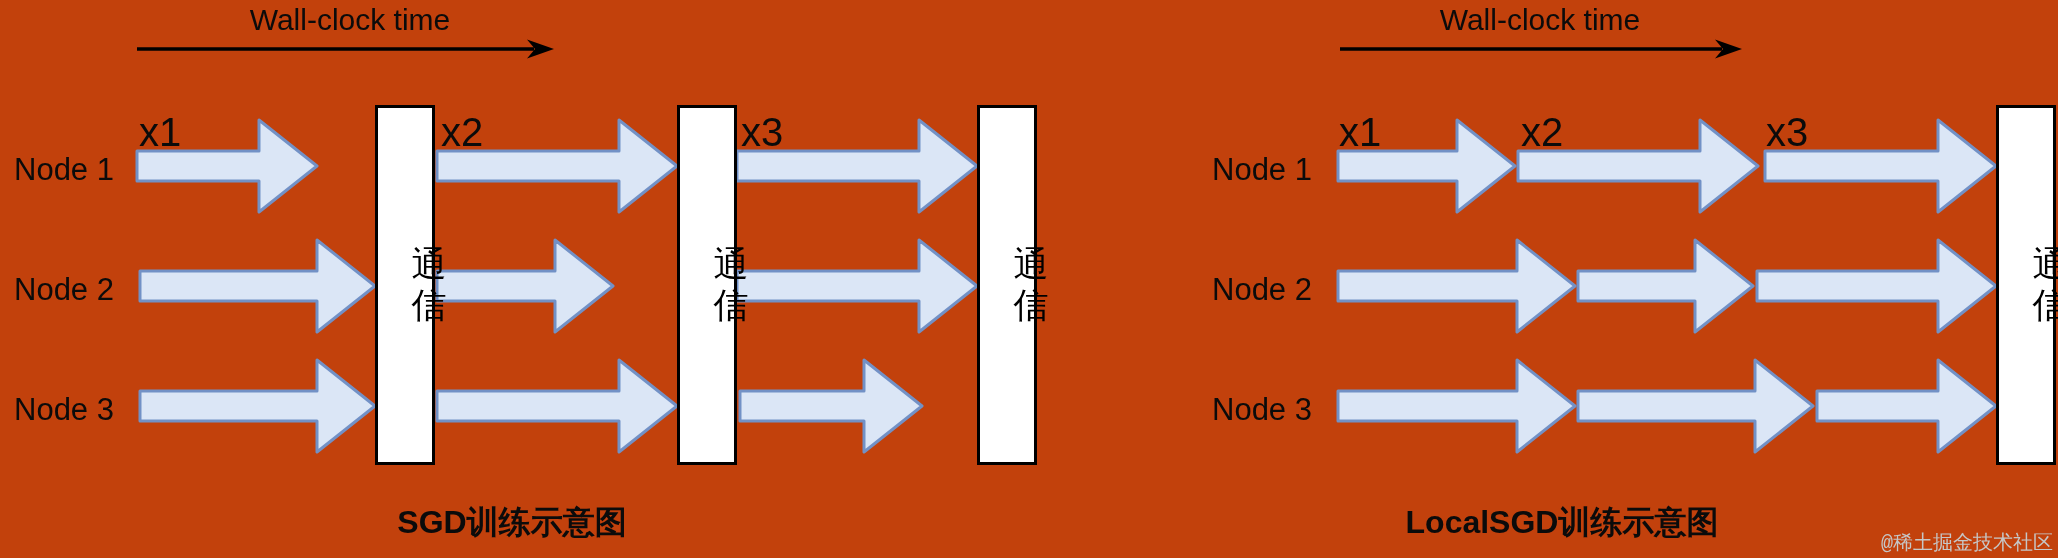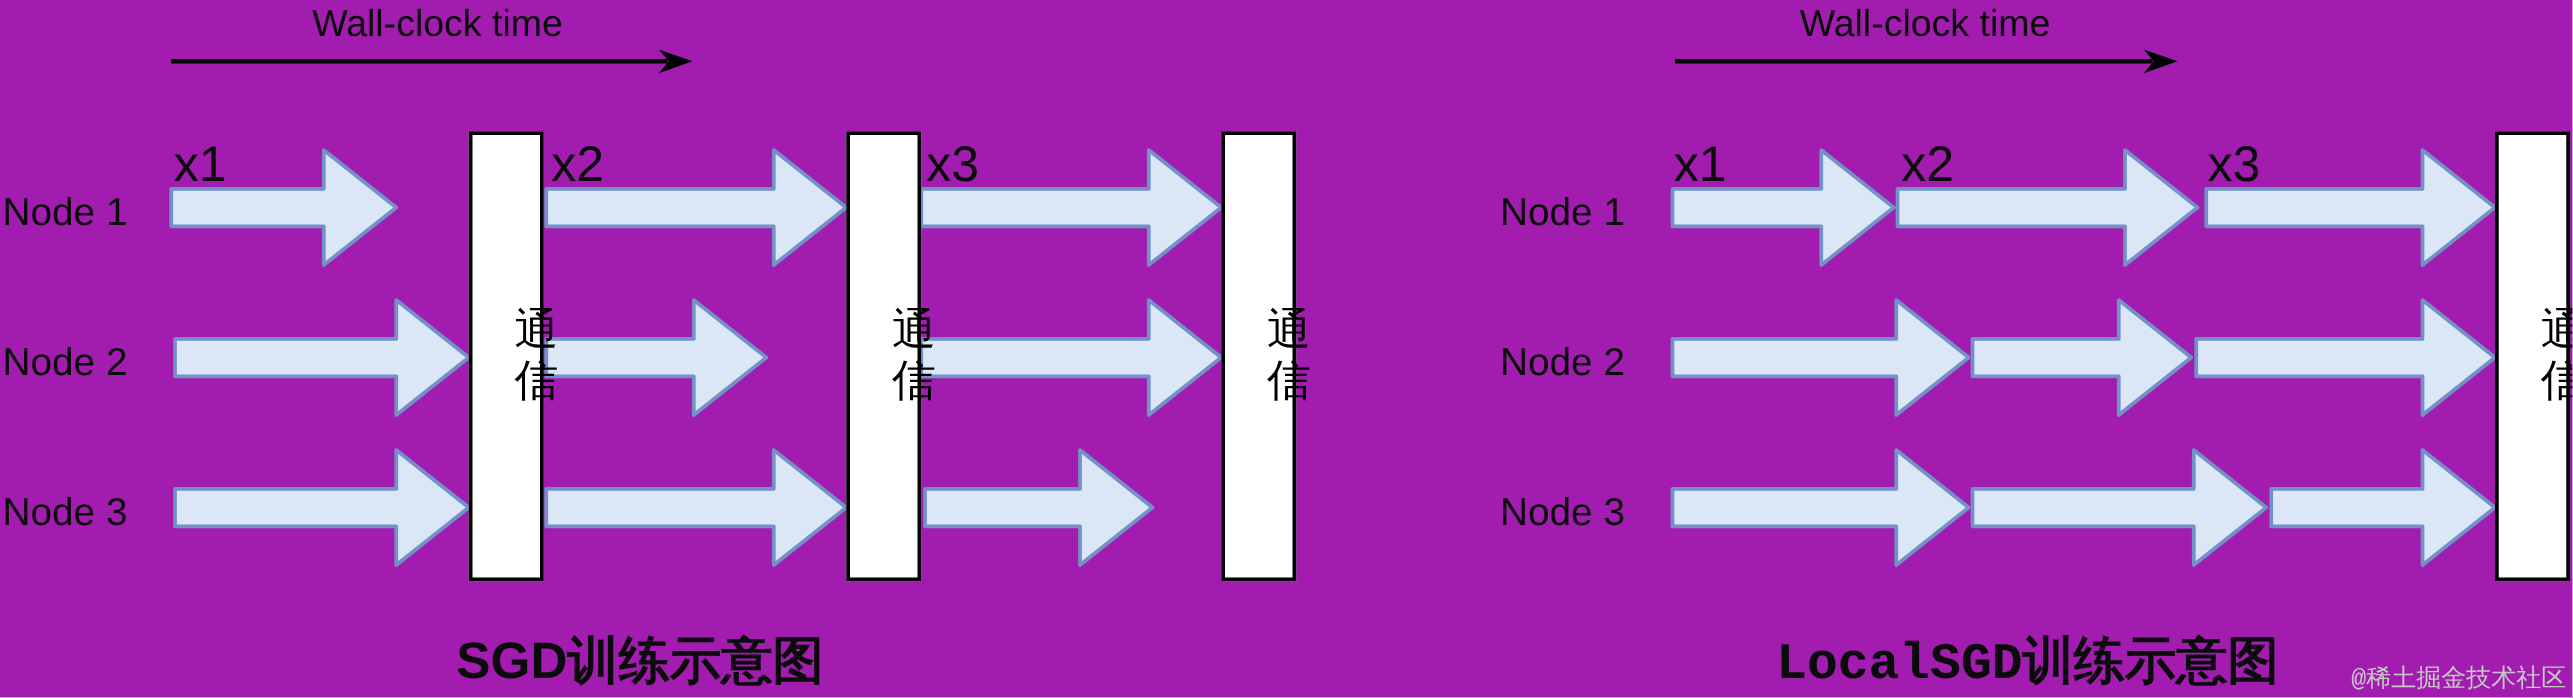--- a/index.html
+++ b/index.html
@@ -1,28 +1,28 @@
 <!DOCTYPE html>
 <html><head>
 <meta charset="utf-8">
 <style>
   html,body{margin:0;padding:0;background:#fff;}
   .canvas{
-    position:relative; width:2058px; height:558px; background:#a21caf;
+    position:relative; width:2058px; height:558px; background:#c2410c;
     font-family:"Liberation Sans","DejaVu Sans",sans-serif; overflow:hidden; color:#0b0b0b;
   }
   .abs{position:absolute;}
   .wallclock-title{font-size:30px; white-space:nowrap; transform:translateX(-50%);}
-  .node-label{font-size:31px; white-space:nowrap; line-height:36px; height:36px;}
+  .node-label{font-size:31px; white-space:nowrap; line-height:36px; height:36px;margin-left:12px;}
   .step-label{font-size:40px; line-height:30px; height:30px; white-space:nowrap;}
   .comm-box{border:3px solid #000; background:#fff; box-sizing:border-box;
     display:flex; align-items:center; justify-content:center;}
   .comm-box-label{font-size:35px; line-height:1.16; width:1.15em; text-align:center;
     word-break:break-all; color:#000;margin-left:48px;}
-  .caption{font-size:41px; font-weight:bold; white-space:nowrap; transform:translateX(-50%);}
+  .caption{font-size:32px; font-weight:bold; white-space:nowrap; transform:translateX(-50%);}
   .watermark{font-size:20px; color:#c6c6c6; white-space:nowrap;}
   svg{display:block;}
 </style>
 </head>
 <body>
 
 <div class="canvas" id="canvas">
     <div class="abs" style="left: 0px; top: 0px;">
       <div class="abs wallclock-title" style="left: 350px; top: 3px;">Wall-clock time</div>
       <div class="abs" style="left: 135px; top: 36px;">
@@ -148,16 +148,16 @@
         </svg>
       </div>
       <div class="abs" style="left: 1815px; top: 358px;">
         <svg width="183" height="96">
           <polygon points="2,33 123,33 123,2 181,48 123,94 123,63 2,63" fill="#dbe6f6" stroke="#7291c6" stroke-width="3" stroke-linejoin="round"></polygon>
         </svg>
       </div>
       <div class="abs comm-box" style="left: 1996px; top: 105px; width: 60px; height: 360px;">
         <div class="comm-box-label">通信</div>
       </div>
-      <div class="abs caption" style="left: 1622px; top: 501px; font-family: Liberation Mono, monospace;">LocalSGD训练示意图</div>
+      <div class="abs caption" style="left: 1562px; top: 501px;">LocalSGD训练示意图</div>
     </div>
     <div class="abs watermark" style="right: 5px; top: 529px; font-family: Liberation Mono, monospace;">@稀土掘金技术社区</div>
   </div>
 
 </body></html>

